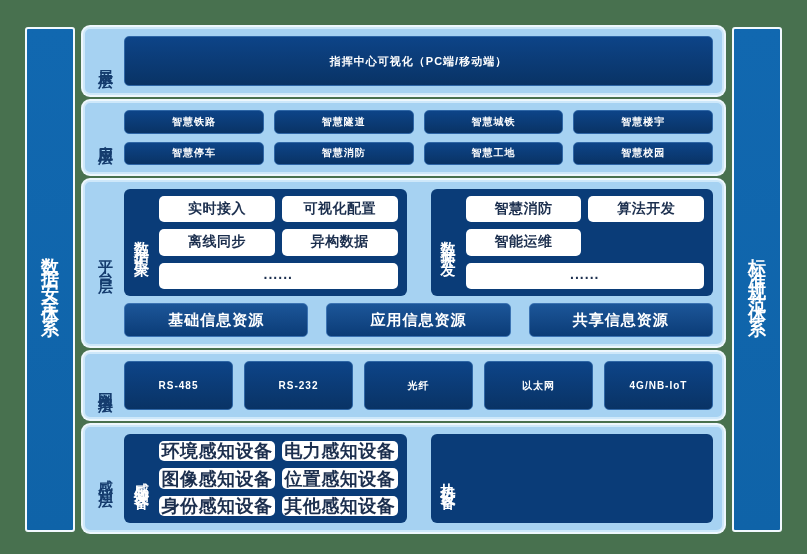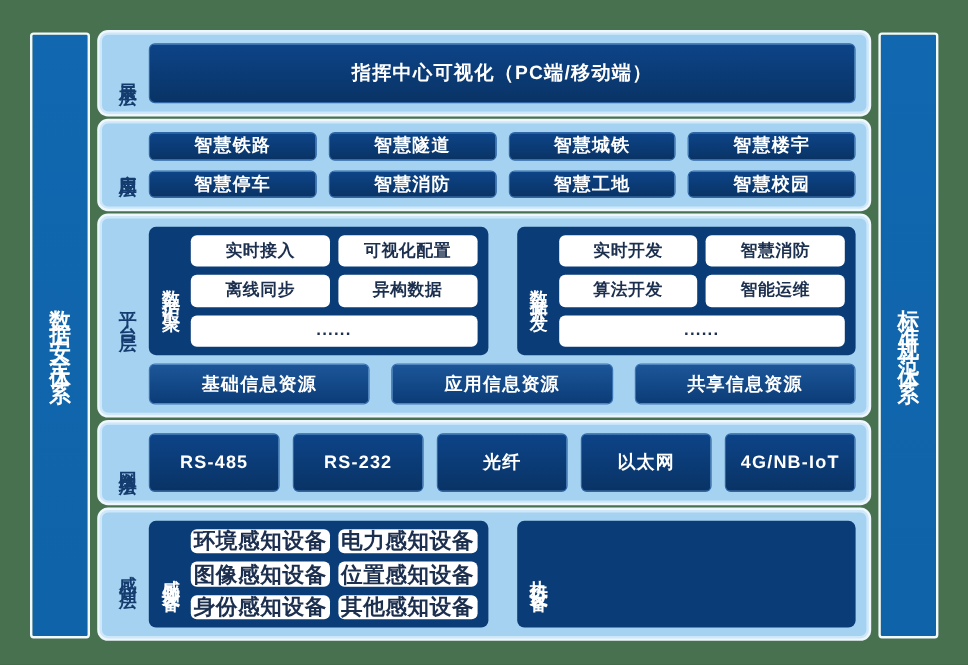--- a/index.html
+++ b/index.html
@@ -39,24 +39,24 @@
   }
   .layer-platform .layer-label{letter-spacing:10px;}
   .layer-perception .layer-label{letter-spacing:7px;}
   .layer-content{flex:1;min-width:0;display:flex;}
   
   .navy-box{
     background:linear-gradient(180deg,#0d4488,#093365);
     border:1px solid var(--navy_light,#2E66A6);
     border-radius:5px;color:#fff;
     display:flex;align-items:center;justify-content:center;
-    font-size:15px;font-weight:600;letter-spacing:1px;
+    font-size:10px;font-weight:600;letter-spacing:1px;
     box-sizing:border-box;
   }
-  .title-box{flex:1;font-size:16px;}
+  .title-box{flex:1;font-size:11px;}
   
   .grid-4{flex:1;display:grid;grid-template-columns:repeat(4,1fr);grid-template-rows:1fr 1fr;gap:8px 10px;}
   .grid-5{flex:1;display:grid;grid-template-columns:repeat(5,1fr);gap:11px;border-radius:15px;}
   
   .stack{flex:1;display:flex;flex-direction:column;gap:7px;min-width:0;}
   .groups-row{flex:1;display:flex;gap:24px;min-width:0;}
   .group{
     flex:1;box-sizing:border-box;min-width:0;
     background:var(--navy,#0A3C78);
     border-radius:6px;padding:7px 9px 7px 7px;
@@ -143,21 +143,20 @@
                 <div class="chip">异构数据</div>
                 <div class="chip more">
                     <span>......</span>
                   </div>
               </div>
             </div>
 
             <div class="group">
               <span class="group-label">数据开发</span>
               <div class="group-grid">
-                <div class="chip">实时开发</div>
                 <div class="chip">智慧消防</div>
                 <div class="chip">算法开发</div>
                 <div class="chip">智能运维</div>
                 <div class="chip more">
                     <span>......</span>
                   </div>
               </div>
             </div>
 
           </div>

